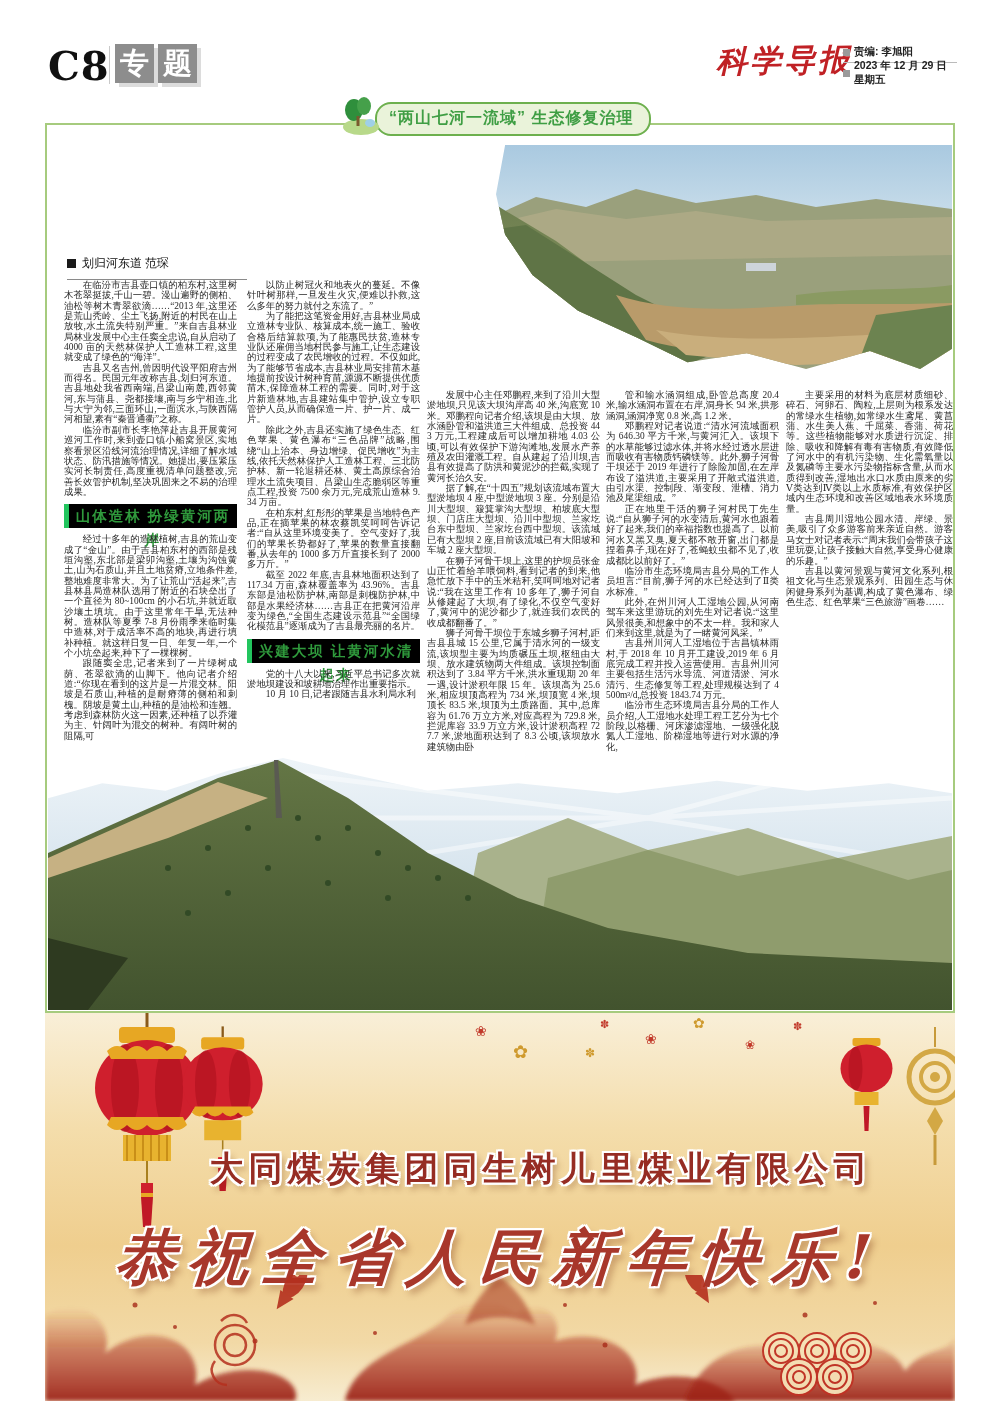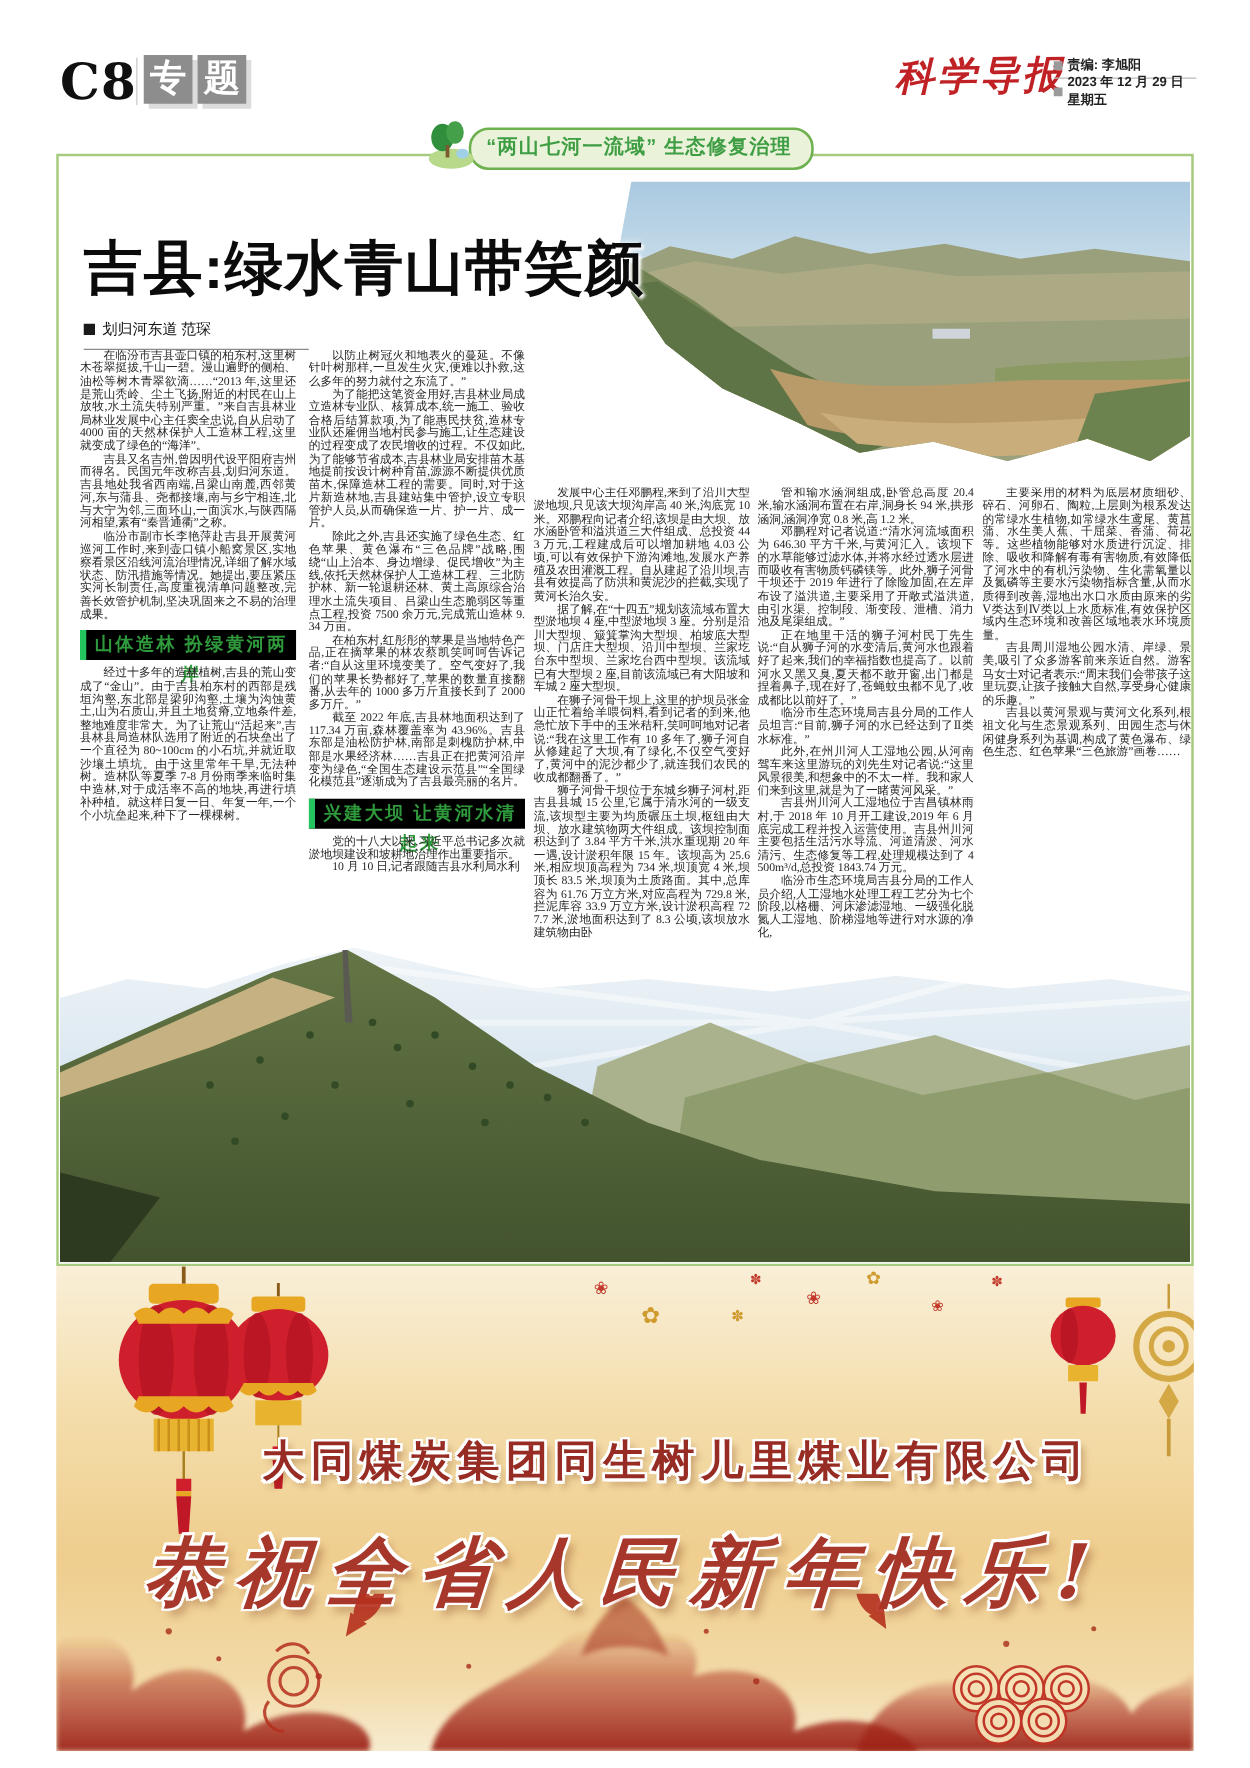--- a/index.html
+++ b/index.html
@@ -127,32 +127,32 @@
         <path d="M0,60 L0,224 200,224 120,140 60,96 20,72 Z" fill="url(#slope1)"></path>
         <path d="M30,80 L140,150 240,200 180,224 0,224 0,84 Z" fill="#5f7446"></path>
         <path d="M120,150 C200,175 280,160 456,150 L456,200 C330,210 220,215 150,195 Z" fill="#b99b6a"></path>
         <path d="M160,185 C240,200 330,192 456,185 L456,215 300,220 190,210 Z" fill="#c9ae7c"></path>
         <path d="M300,150 C360,142 420,146 456,140 L456,158 C400,160 340,158 300,160 Z" fill="#8a9a62"></path>
         <path d="M380,170 L456,160 456,224 360,224 Z" fill="#6c8350"></path>
         <rect x="250" y="118" width="30" height="8" fill="#cdd4da"></rect>
       </svg>
     </div>
 
-    <div class="headline">吉县:绿水青山带笑颜</div>
     <div class="byline">
       <span class="bsq"></span>
       <span>划归河东道  范琛</span>
     </div>
 
     <div class="col c0">
         <div class="para">在临汾市吉县壶口镇的柏东村,这里树木苍翠挺拔,千山一碧。漫山遍野的侧柏、油松等树木青翠欲滴……“2013 年,这里还是荒山秃岭、尘土飞扬,附近的村民在山上放牧,水土流失特别严重。”来自吉县林业局林业发展中心主任窦全忠说,自从启动了 4000 亩的天然林保护人工造林工程,这里就变成了绿色的“海洋”。</div>
         <div class="para">吉县又名吉州,曾因明代设平阳府吉州而得名。民国元年改称吉县,划归河东道。吉县地处我省西南端,吕梁山南麓,西邻黄河,东与蒲县、尧都接壤,南与乡宁相连,北与大宁为邻,三面环山,一面滨水,与陕西隔河相望,素有“秦晋通衢”之称。</div>
         <div class="para">临汾市副市长李艳萍赴吉县开展黄河巡河工作时,来到壶口镇小船窝景区,实地察看景区沿线河流治理情况,详细了解水域状态、防汛措施等情况。她提出,要压紧压实河长制责任,高度重视清单问题整改,完善长效管护机制,坚决巩固来之不易的治理成果。</div>
         <div class="subhead">山体造林  扮绿黄河两岸</div>
         <div class="para">经过十多年的造林植树,吉县的荒山变成了“金山”。由于吉县柏东村的西部是残垣沟壑,东北部是梁卯沟壑,土壤为沟蚀黄土,山为石质山,并且土地贫瘠,立地条件差,整地难度非常大。为了让荒山“活起来”,吉县林县局造林队选用了附近的石块垒出了一个直径为 80~100cm 的小石坑,并就近取沙壤土填坑。由于这里常年干旱,无法种树。造林队等夏季 7-8 月份雨季来临时集中造林,对于成活率不高的地块,再进行填补种植。就这样日复一日、年复一年,一个个小坑垒起来,种下了一棵棵树。</div>
+        <div class="para">跟随窦全忠,记者来到了一片绿树成荫、苍翠欲滴的山脚下。他向记者介绍道:“你现在看到的这片是一片混交林。阳坡是石质山,种植的是耐瘠薄的侧柏和刺槐。阴坡是黄土山,种植的是油松和连翘。考虑到森林防火这一因素,还种植了以乔灌为主、针阔叶为混交的树种。有阔叶树的阻隔,可</div>
       </div>
     <div class="col c1">
         <div class="para">以防止树冠火和地表火的蔓延。不像针叶树那样,一旦发生火灾,便难以扑救,这么多年的努力就付之东流了。”</div>
         <div class="para">为了能把这笔资金用好,吉县林业局成立造林专业队、核算成本,统一施工、验收合格后结算款项,为了能惠民扶贫,造林专业队还雇佣当地村民参与施工,让生态建设的过程变成了农民增收的过程。不仅如此,为了能够节省成本,吉县林业局安排苗木基地提前按设计树种育苗,源源不断提供优质苗木,保障造林工程的需要。同时,对于这片新造林地,吉县建站集中管护,设立专职管护人员,从而确保造一片、护一片、成一片。</div>
         <div class="para">除此之外,吉县还实施了绿色生态、红色苹果、黄色瀑布“三色品牌”战略,围绕“山上治本、身边增绿、促民增收”为主线,依托天然林保护人工造林工程、三北防护林、新一轮退耕还林、黄土高原综合治理水土流失项目、吕梁山生态脆弱区等重点工程,投资 7500 余万元,完成荒山造林 9.34 万亩。</div>
         <div class="para">在柏东村,红彤彤的苹果是当地特色产品,正在摘苹果的林农蔡凯笑呵呵告诉记者:“自从这里环境变美了。空气变好了,我们的苹果长势都好了,苹果的数量直接翻番,从去年的 1000 多万斤直接长到了 2000 多万斤。”</div>
         <div class="para">截至 2022 年底,吉县林地面积达到了 117.34 万亩,森林覆盖率为 43.96%。吉县东部是油松防护林,南部是刺槐防护林,中部是水果经济林……吉县正在把黄河沿岸变为绿色,“全国生态建设示范县”“全国绿化模范县”逐渐成为了吉县最亮丽的名片。</div>
         <div class="subhead">兴建大坝  让黄河水清起来</div>
         <div class="para">党的十八大以来,习近平总书记多次就淤地坝建设和坡耕地治理作出重要指示。</div>
         <div class="para">10 月 10 日,记者跟随吉县水利局水利</div>

